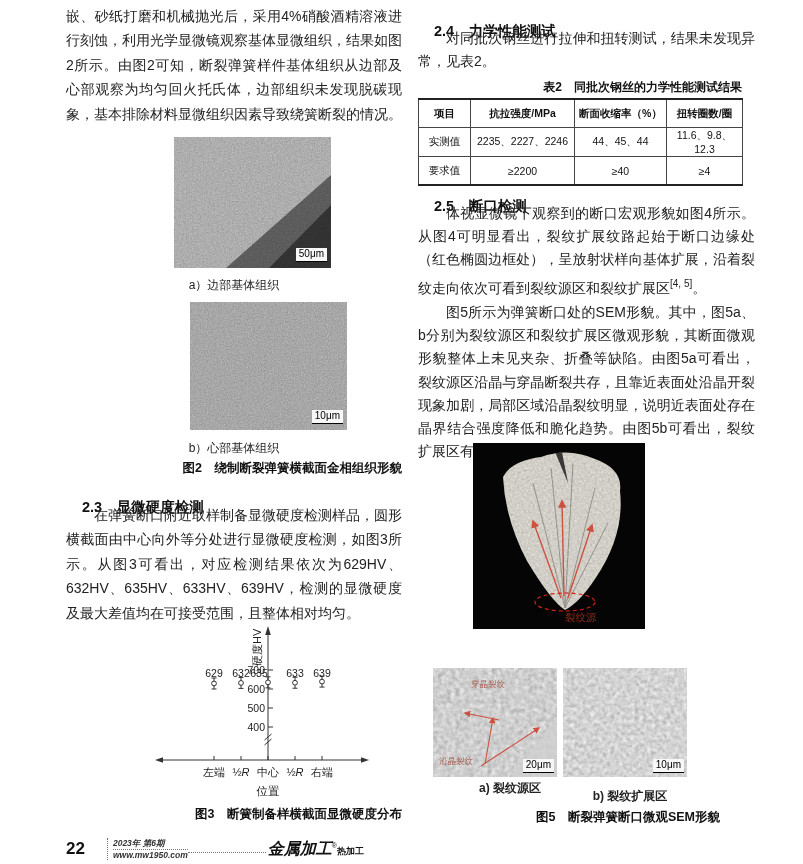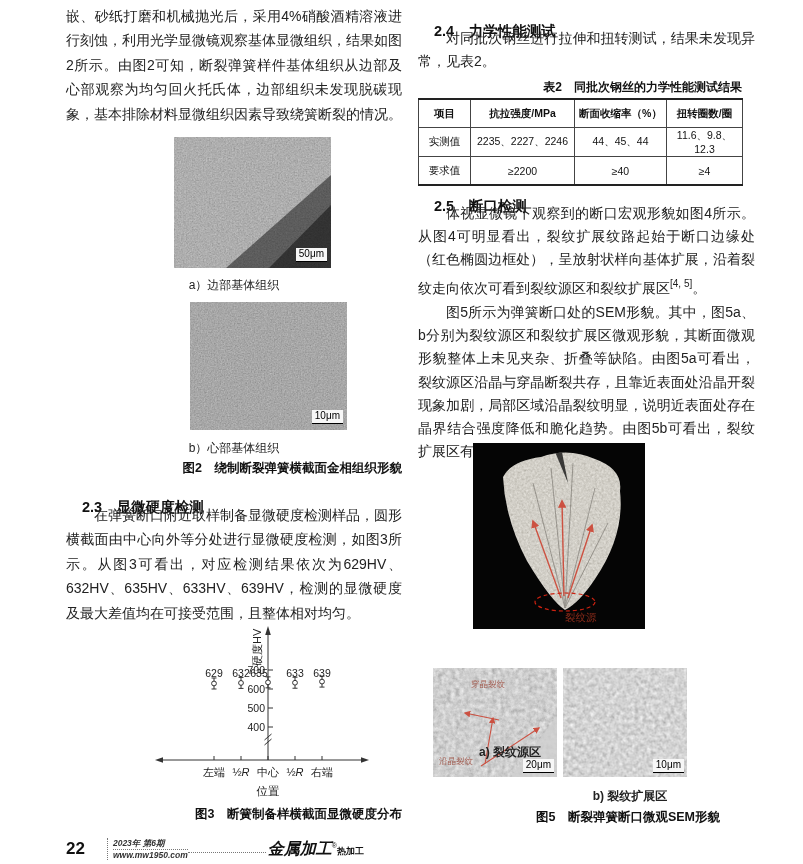--- a/index.html
+++ b/index.html
@@ -232,21 +232,21 @@
     <span class="sem-label" style="left:38px;top:5px;margin-top:6px;">穿晶裂纹</span>
     <span class="sem-label" style="left:6px;top:88px;">沿晶裂纹</span>
     <span class="scale-chip" style="right:3px;bottom:4px;">20μm</span>
   </div>
   <div class="fig" style="left:563px;top:668px;width:124px;height:109px;">
     <svg width="124" height="109">
       <rect width="124" height="109" fill="#7d7d7d" filter="url(#f-sem2)"></rect>
     </svg>
     <span class="scale-chip" style="right:3px;bottom:4px;">10μm</span>
   </div>
-  <p class="caption" style="left:455px;top:744px;width:110px;font-weight:700;font-size:12px;">a) 裂纹源区</p>
+  <p class="caption" style="left:455px;top:780px;width:110px;font-weight:700;font-size:12px;">a) 裂纹源区</p>
   <p class="caption" style="left:565px;top:788px;width:130px;font-weight:700;font-size:12px;">b) 裂纹扩展区</p>
   <p class="caption fig-caption" style="left:420px;top:809px;width:300px;">图5　断裂弹簧断口微观SEM形貌</p>
 
   <div class="footer">
     <span class="page-num">22</span>
     <div class="issue-block">
       <div class="issue-line">2023年 第6期</div>
       <div class="site-line">www.mw1950.com</div>
     </div>
     <div class="leader"></div>

